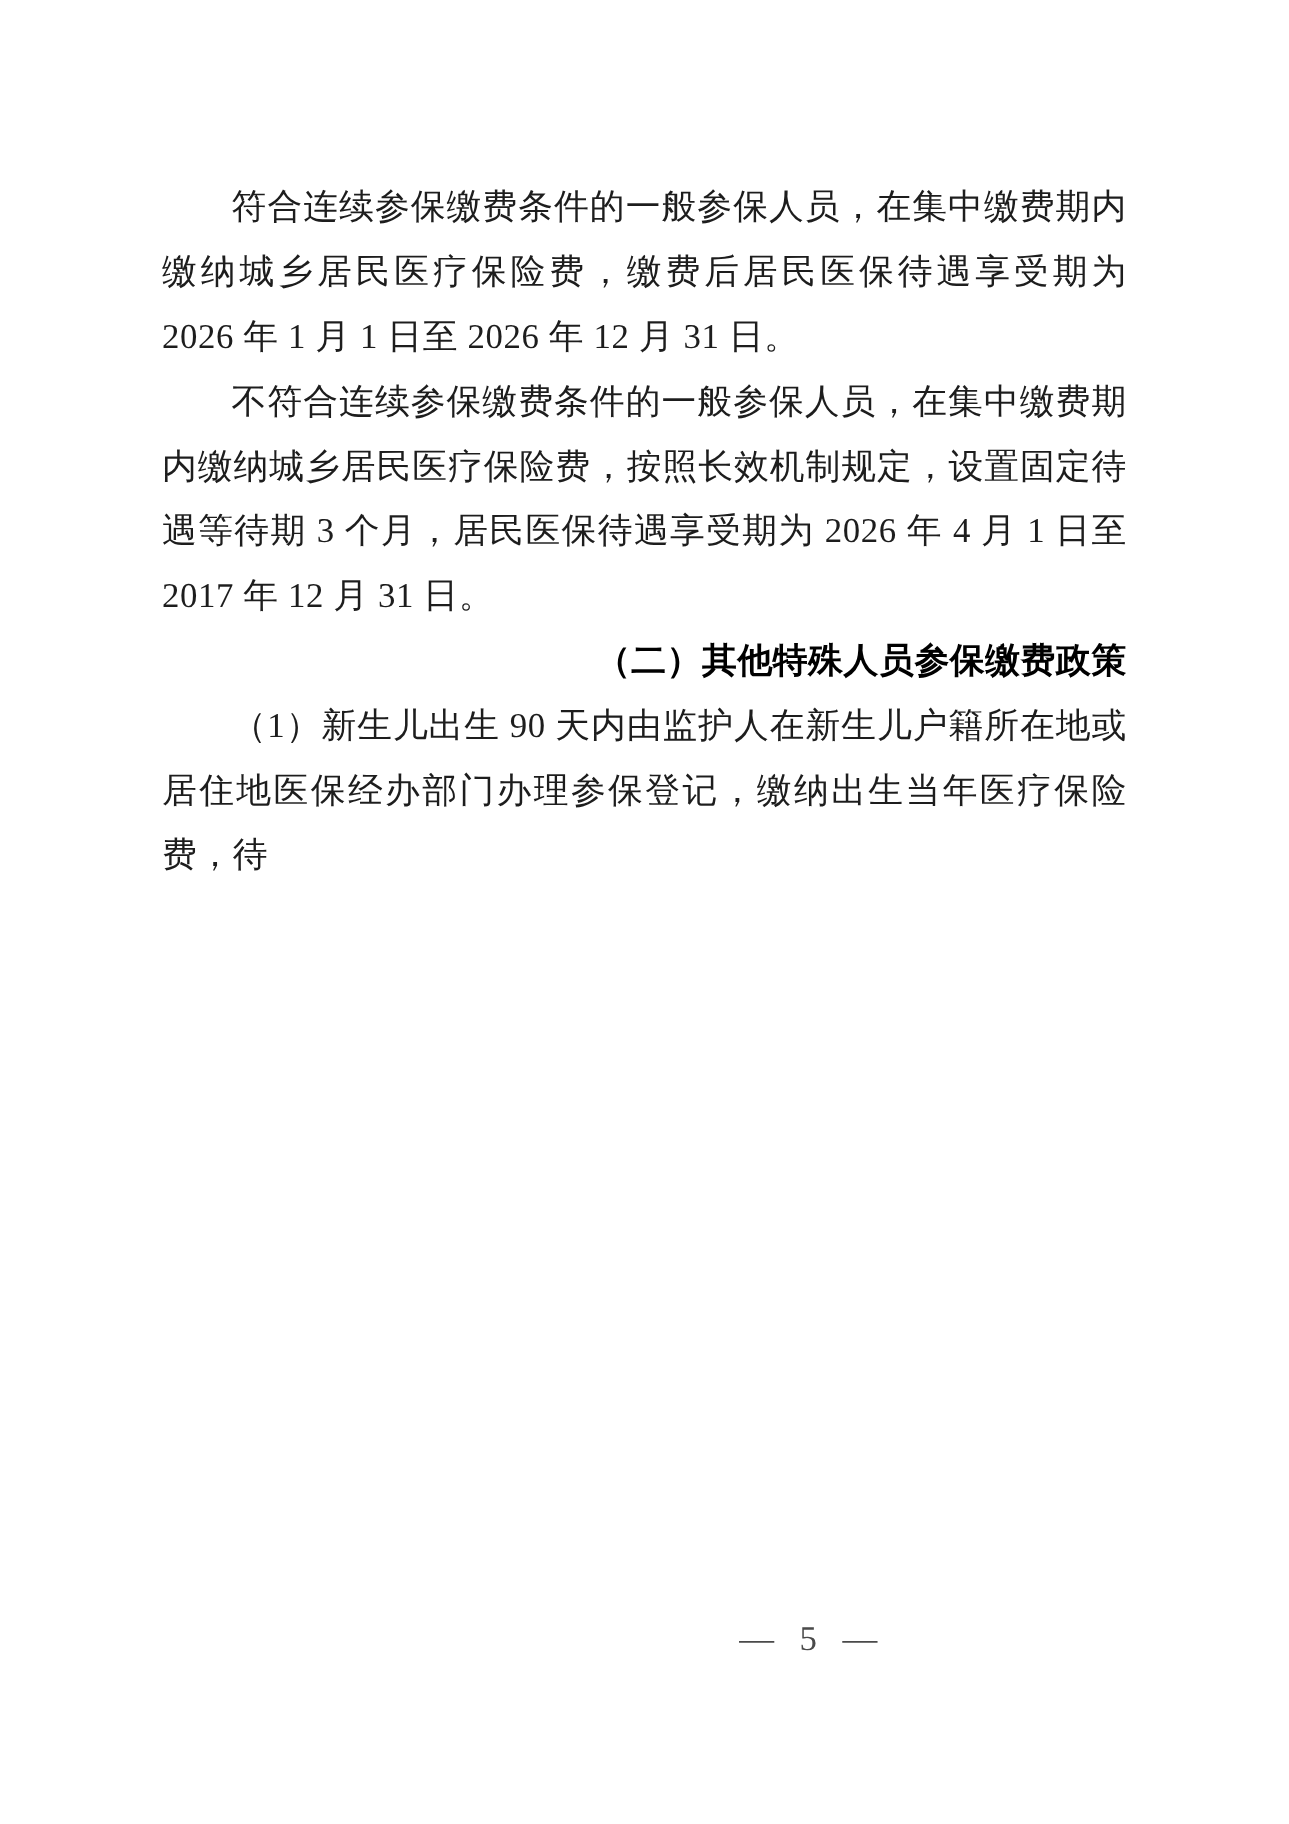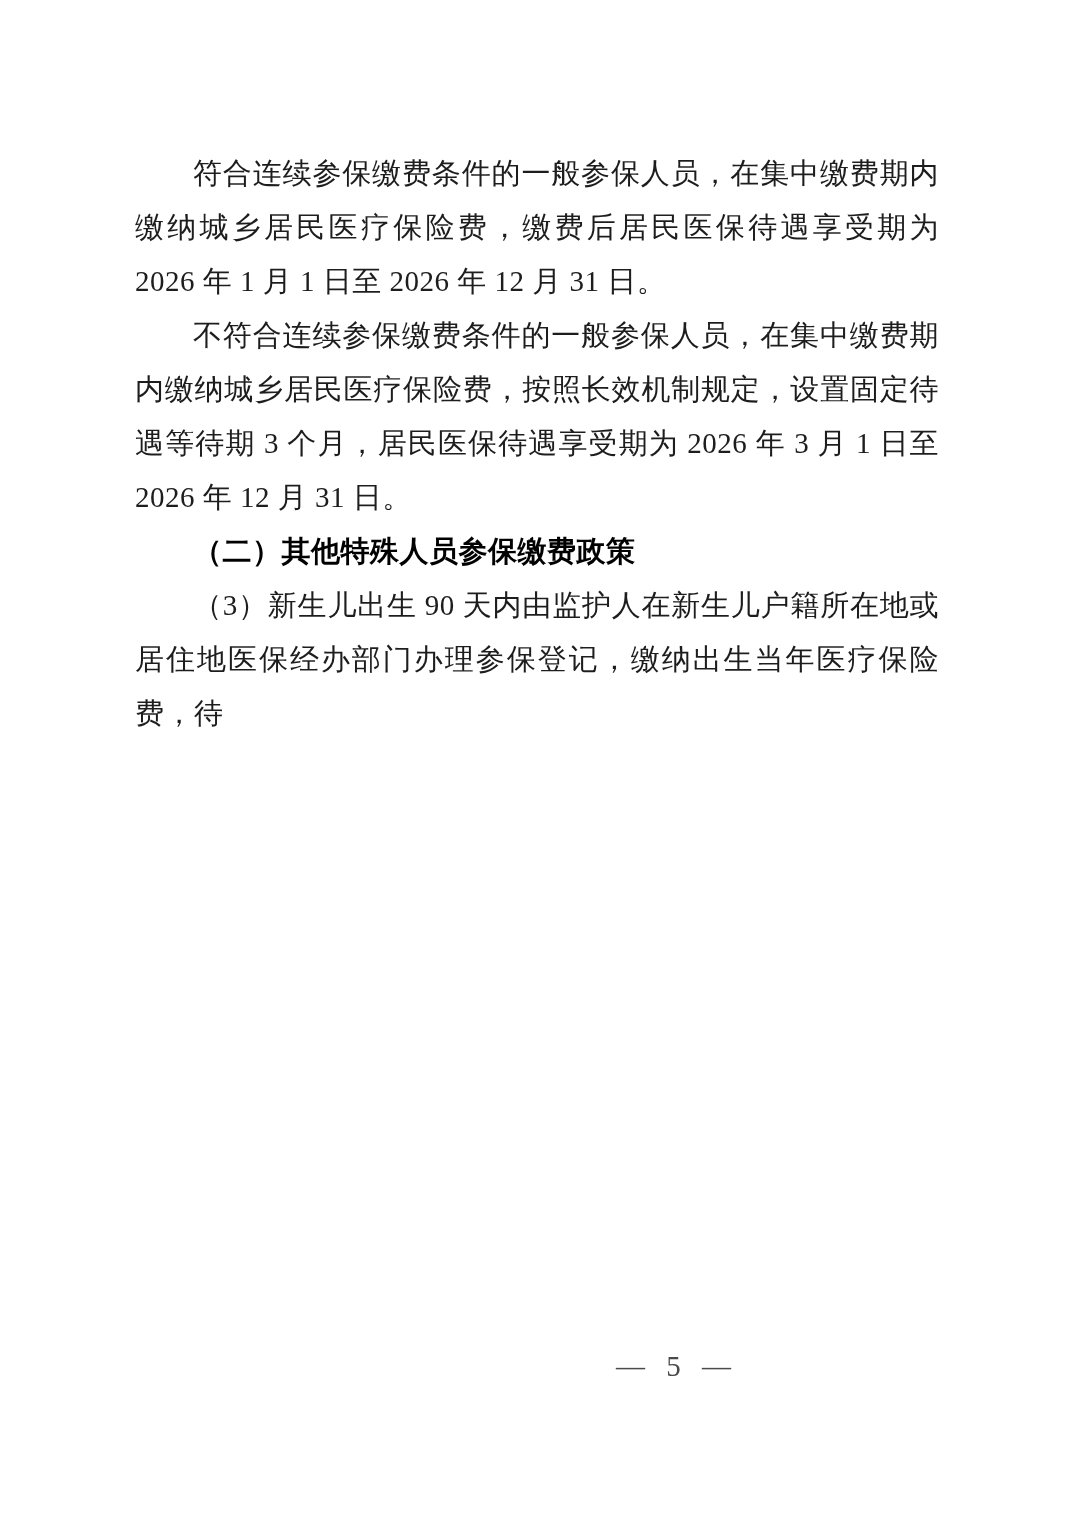--- a/index.html
+++ b/index.html
@@ -37,37 +37,37 @@
     color: #1d1d1d;
     text-align: justify;
     text-justify: inter-character;
     text-indent: 2em;
     font-family: "Liberation Serif", "DejaVu Serif", serif;
     font-weight: 400;
   }
   .heading {
     font-weight: 700;
     color: #000000;
-    text-align: left;
+    text-align: right;
   }
   .pagenum {
     position: absolute;
     top: 1344px;
     right: 174px;
     font-size: 29px;
     line-height: 44px;
     letter-spacing: 7px;
     color: #4a4a4a;
     font-family: "Liberation Serif", "DejaVu Serif", serif;
   }
 </style>
 </head>
 <body>
 
 <div class="page">
   <div class="textblock">
     <p class="para">符合连续参保缴费条件的一般参保人员，在集中缴费期内缴纳城乡居民医疗保险费，缴费后居民医保待遇享受期为 2026 年 1 月 1 日至 2026 年 12 月 31 日。</p>
-    <p class="para">不符合连续参保缴费条件的一般参保人员，在集中缴费期内缴纳城乡居民医疗保险费，按照长效机制规定，设置固定待遇等待期 3 个月，居民医保待遇享受期为 2026 年 3 月 1 日至 2026 年 12 月 31 日。</p>
+    <p class="para">不符合连续参保缴费条件的一般参保人员，在集中缴费期内缴纳城乡居民医疗保险费，按照长效机制规定，设置固定待遇等待期 3 个月，居民医保待遇享受期为 2026 年 4 月 1 日至 2017 年 12 月 31 日。</p>
     <p class="para heading">（二）其他特殊人员参保缴费政策</p>
-    <p class="para">（3）新生儿出生 90 天内由监护人在新生儿户籍所在地或居住地医保经办部门办理参保登记，缴纳出生当年医疗保险费，待</p>
+    <p class="para">（1）新生儿出生 90 天内由监护人在新生儿户籍所在地或居住地医保经办部门办理参保登记，缴纳出生当年医疗保险费，待</p>
   </div>
   <div class="pagenum">— 5 —</div>
 </div>
 
 </body></html>

